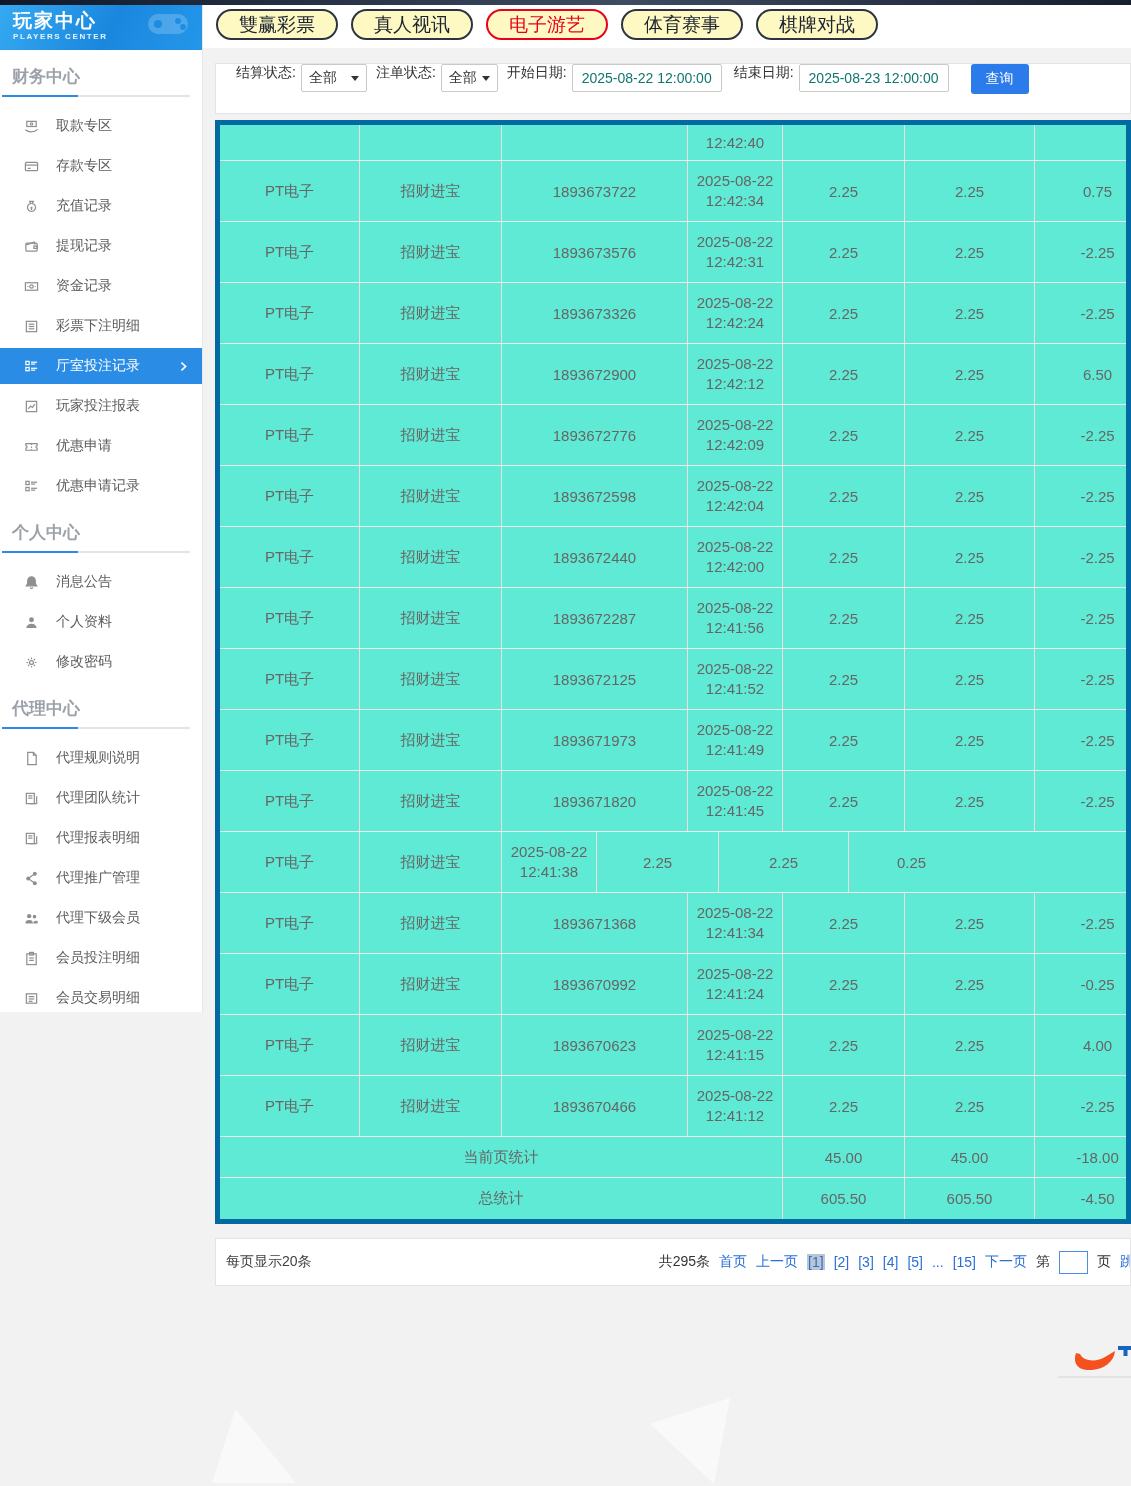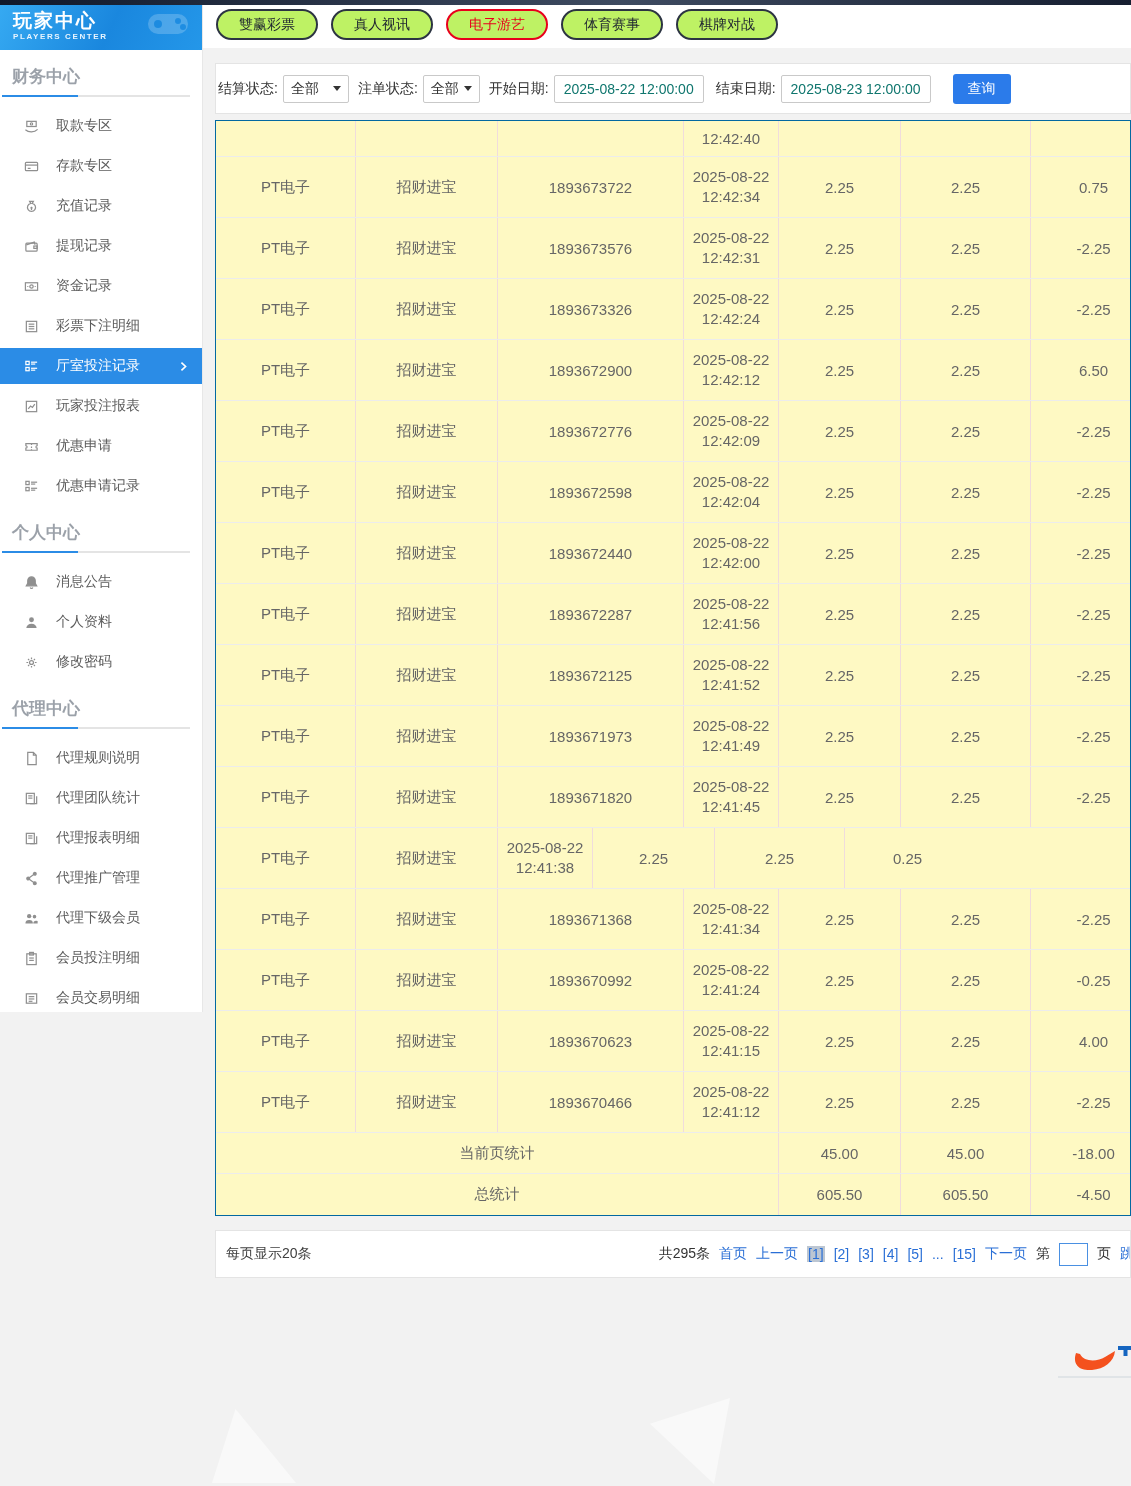--- a/index.html
+++ b/index.html
@@ -28,38 +28,38 @@
   .side-item .ic{width:17px;height:17px;margin:0 16px 0 23px;color:#8f8f8f;
     display:flex;align-items:center;justify-content:center;flex:none}
   .side-item.active{background:var(--accent);color:#fff;height:36px;margin:2px 0}
   .side-item.active .ic{color:#fff}
   .side-item .chev{margin-left:auto;margin-right:13px;display:none;color:#fff;line-height:0}
   .side-item.active .chev{display:block}
   
   .main{position:absolute;left:203px;top:0;right:0;bottom:0}
   .tabbar{height:48px;background:#fff;display:flex;align-items:center;gap:13px;padding-left:13px}
   .pill{height:31px;line-height:27px;padding:0 21px;border:2px solid #2c3442;border-radius:17px;
-    font-size:14px;color:#1d2330;background:#bef264;cursor:pointer;white-space:nowrap}
+    font-size:19px;color:#1d2330;background:#fef9c3;cursor:pointer;white-space:nowrap}
   .pill.active{border-color:var(--red);color:var(--red)}
   .panel{margin-left:12px;width:916px;background:#fff;border:1px solid #e4e4e4}
-  .filter{margin-top:15px;height:51px;display:flex;align-items:center;font-size:14px;
-    color:#333;padding-left:2px}
+  .filter{margin-top:15px;height:51px;display:flex;font-size:14px;
+    color:#333;padding-left:20px}
   .flabel{margin-right:5px;white-space:nowrap}
   .sel{height:28px;border:1px solid #c9c9c9;border-radius:2px;background:#fff;display:flex;
     align-items:center;padding:0 7px;cursor:pointer;margin-right:9px}
   .sel .caret{width:0;height:0;border-left:4px solid transparent;border-right:4px solid transparent;
     border-top:5px solid #333;margin-left:10px}
   .sel.narrow .caret{margin-left:5px}
   .dateinput{height:28px;width:150px;border:1px solid #c9c9c9;border-radius:2px;display:flex;
     align-items:center;padding-left:9px;background:#fff;margin-right:12px;color:#0f766e}
   .querybtn{height:30px;padding:0 15px;background:#2b7bea;color:#fff;border:none;border-radius:3px;
     font-size:14px;margin-left:10px;cursor:pointer;font-family:inherit}
   
-  .tablewrap{margin-top:6px;margin-left:12px;width:916px;overflow:hidden;background:#fef9c3;
-    border:1px solid #0369a1}
+  .tablewrap{margin-top:6px;margin-left:12px;width:916px;overflow:hidden;background:#5eead4;
+    border:5px solid #0369a1}
   .trow{display:flex;width:940px;border-bottom:1px solid #ececec}
   .trow:last-child{border-bottom:none}
   .tcell{border-right:1px solid #f0dcdc;display:flex;align-items:center;justify-content:center;
     text-align:center;color:#666;font-size:15px;flex:none}
   .tcell:last-child{border-right:none}
   .r-partial{height:36px}
   .r-data{height:61px}
   .r-sum{height:41px}
   .date2{line-height:20px}
   .c1{width:140px}.c2{width:142px}.c3{width:186px}.c4{width:95px}

